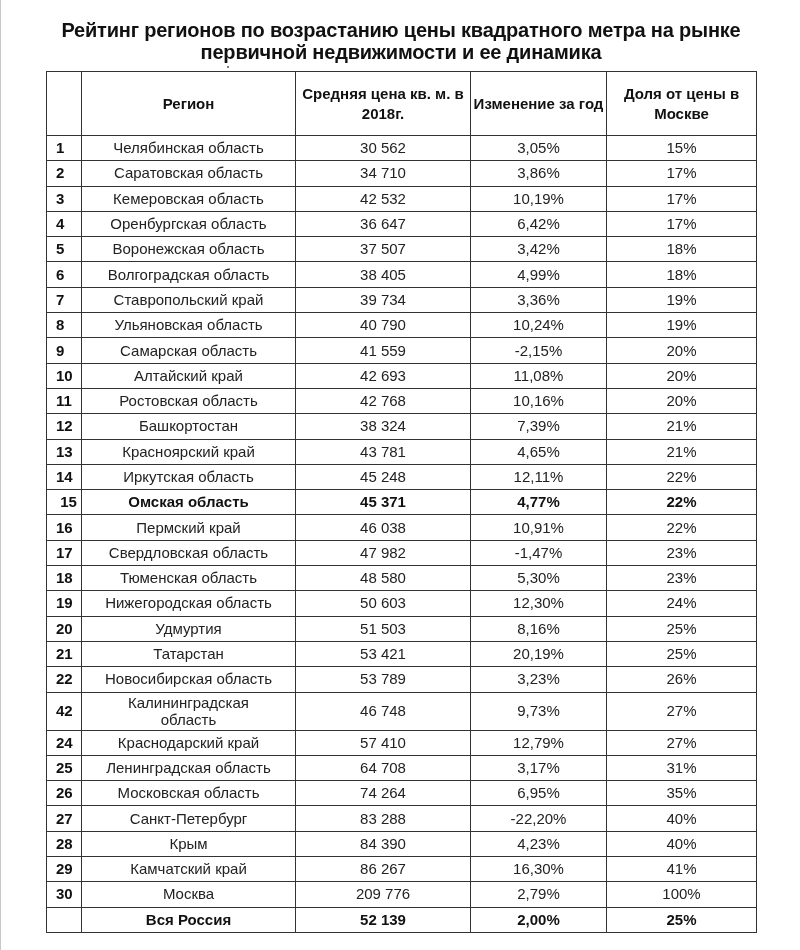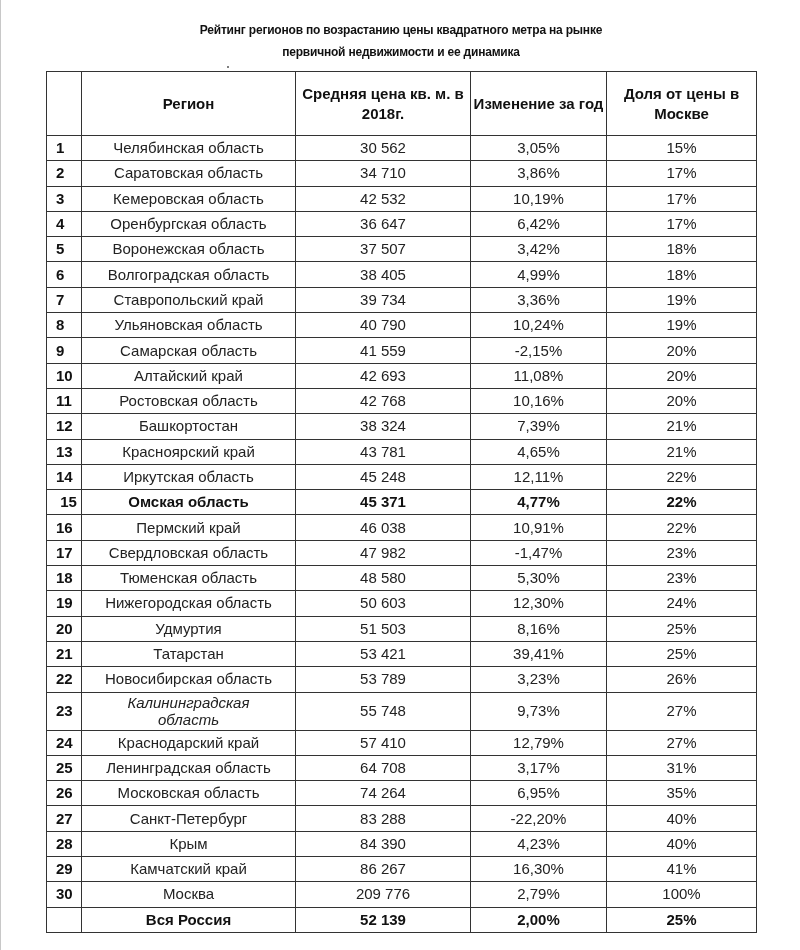--- a/index.html
+++ b/index.html
@@ -17,21 +17,21 @@
       font-family: "Liberation Sans", sans-serif;
       color: #1a1a1a;
     }
     .title {
       position: absolute;
       left: 0;
       top: 19px;
       width: 800px;
       text-align: center;
       font-weight: bold;
-      font-size: 12px;
+      font-size: 20px;
       line-height: 22px;
       letter-spacing: -0.2px;
       color: #111;
     }
     .dot {
       position: absolute;
       left: 226px;
       top: 66px;
       width: 2px;
       height: 2px;
@@ -74,21 +74,20 @@
       text-align: left;
       padding-left: 9px;
       color: #111;
     }
     table.rating tr.tall td {
       height: 37px;
     }
     table.rating tr.tall td.region {
       white-space: normal;
       line-height: 17px;
-      font-style: italic;
     }
     table.rating tr.bold td {
       font-weight: bold;
       color: #111;
       text-align: center;
     }
     col.c-num { width: 35px; }
     col.c-region { width: 214px; }
     col.c-price { width: 175px; }
     col.c-change { width: 136px; }
@@ -258,34 +257,34 @@
         <td class="num">20</td>
         <td class="region">Удмуртия</td>
         <td>51 503</td>
         <td>8,16%</td>
         <td>25%</td>
       </tr>
     <tr>
         <td class="num">21</td>
         <td class="region">Татарстан</td>
         <td>53 421</td>
-        <td>39,41%</td>
+        <td>20,19%</td>
         <td>25%</td>
       </tr>
     <tr>
         <td class="num">22</td>
         <td class="region">Новосибирская область</td>
         <td>53 789</td>
         <td>3,23%</td>
         <td>26%</td>
       </tr>
     <tr class="tall">
-        <td class="num">23</td>
+        <td class="num">42</td>
         <td class="region" style="padding:0 40px;">Калининградская область</td>
-        <td>55 748</td>
+        <td>46 748</td>
         <td>9,73%</td>
         <td>27%</td>
       </tr>
     <tr>
         <td class="num">24</td>
         <td class="region">Краснодарский край</td>
         <td>57 410</td>
         <td>12,79%</td>
         <td>27%</td>
       </tr>

